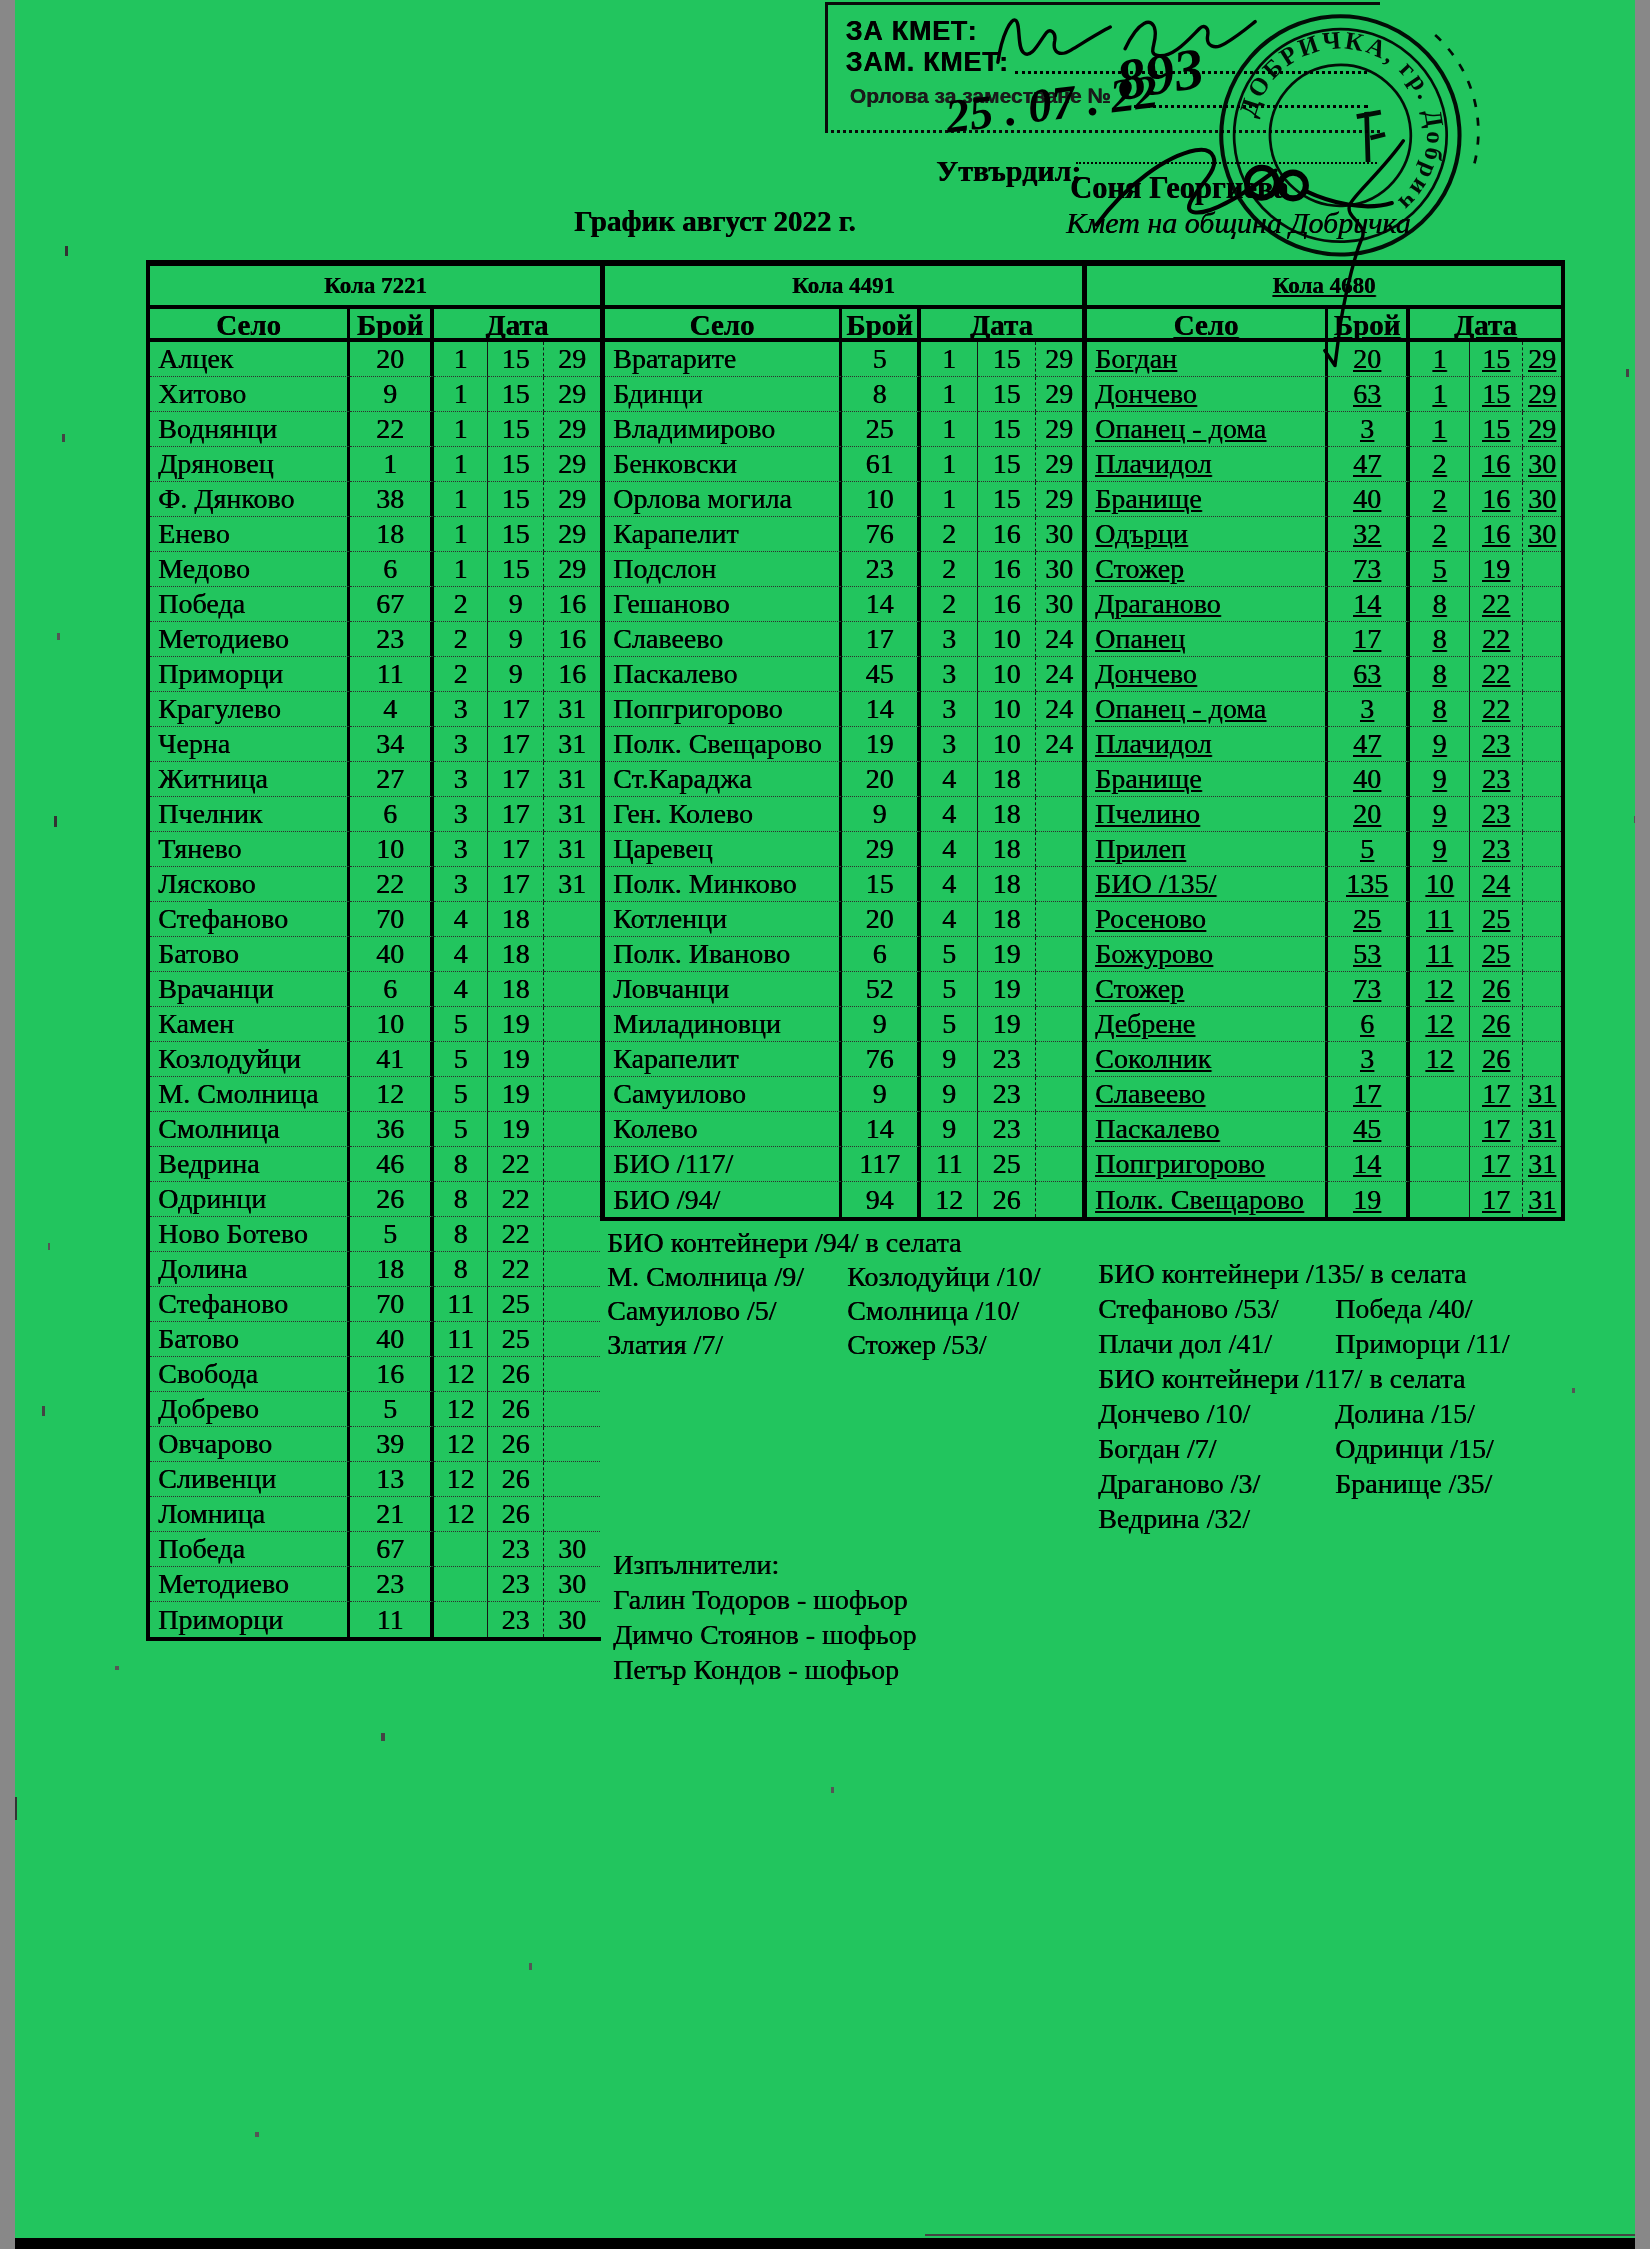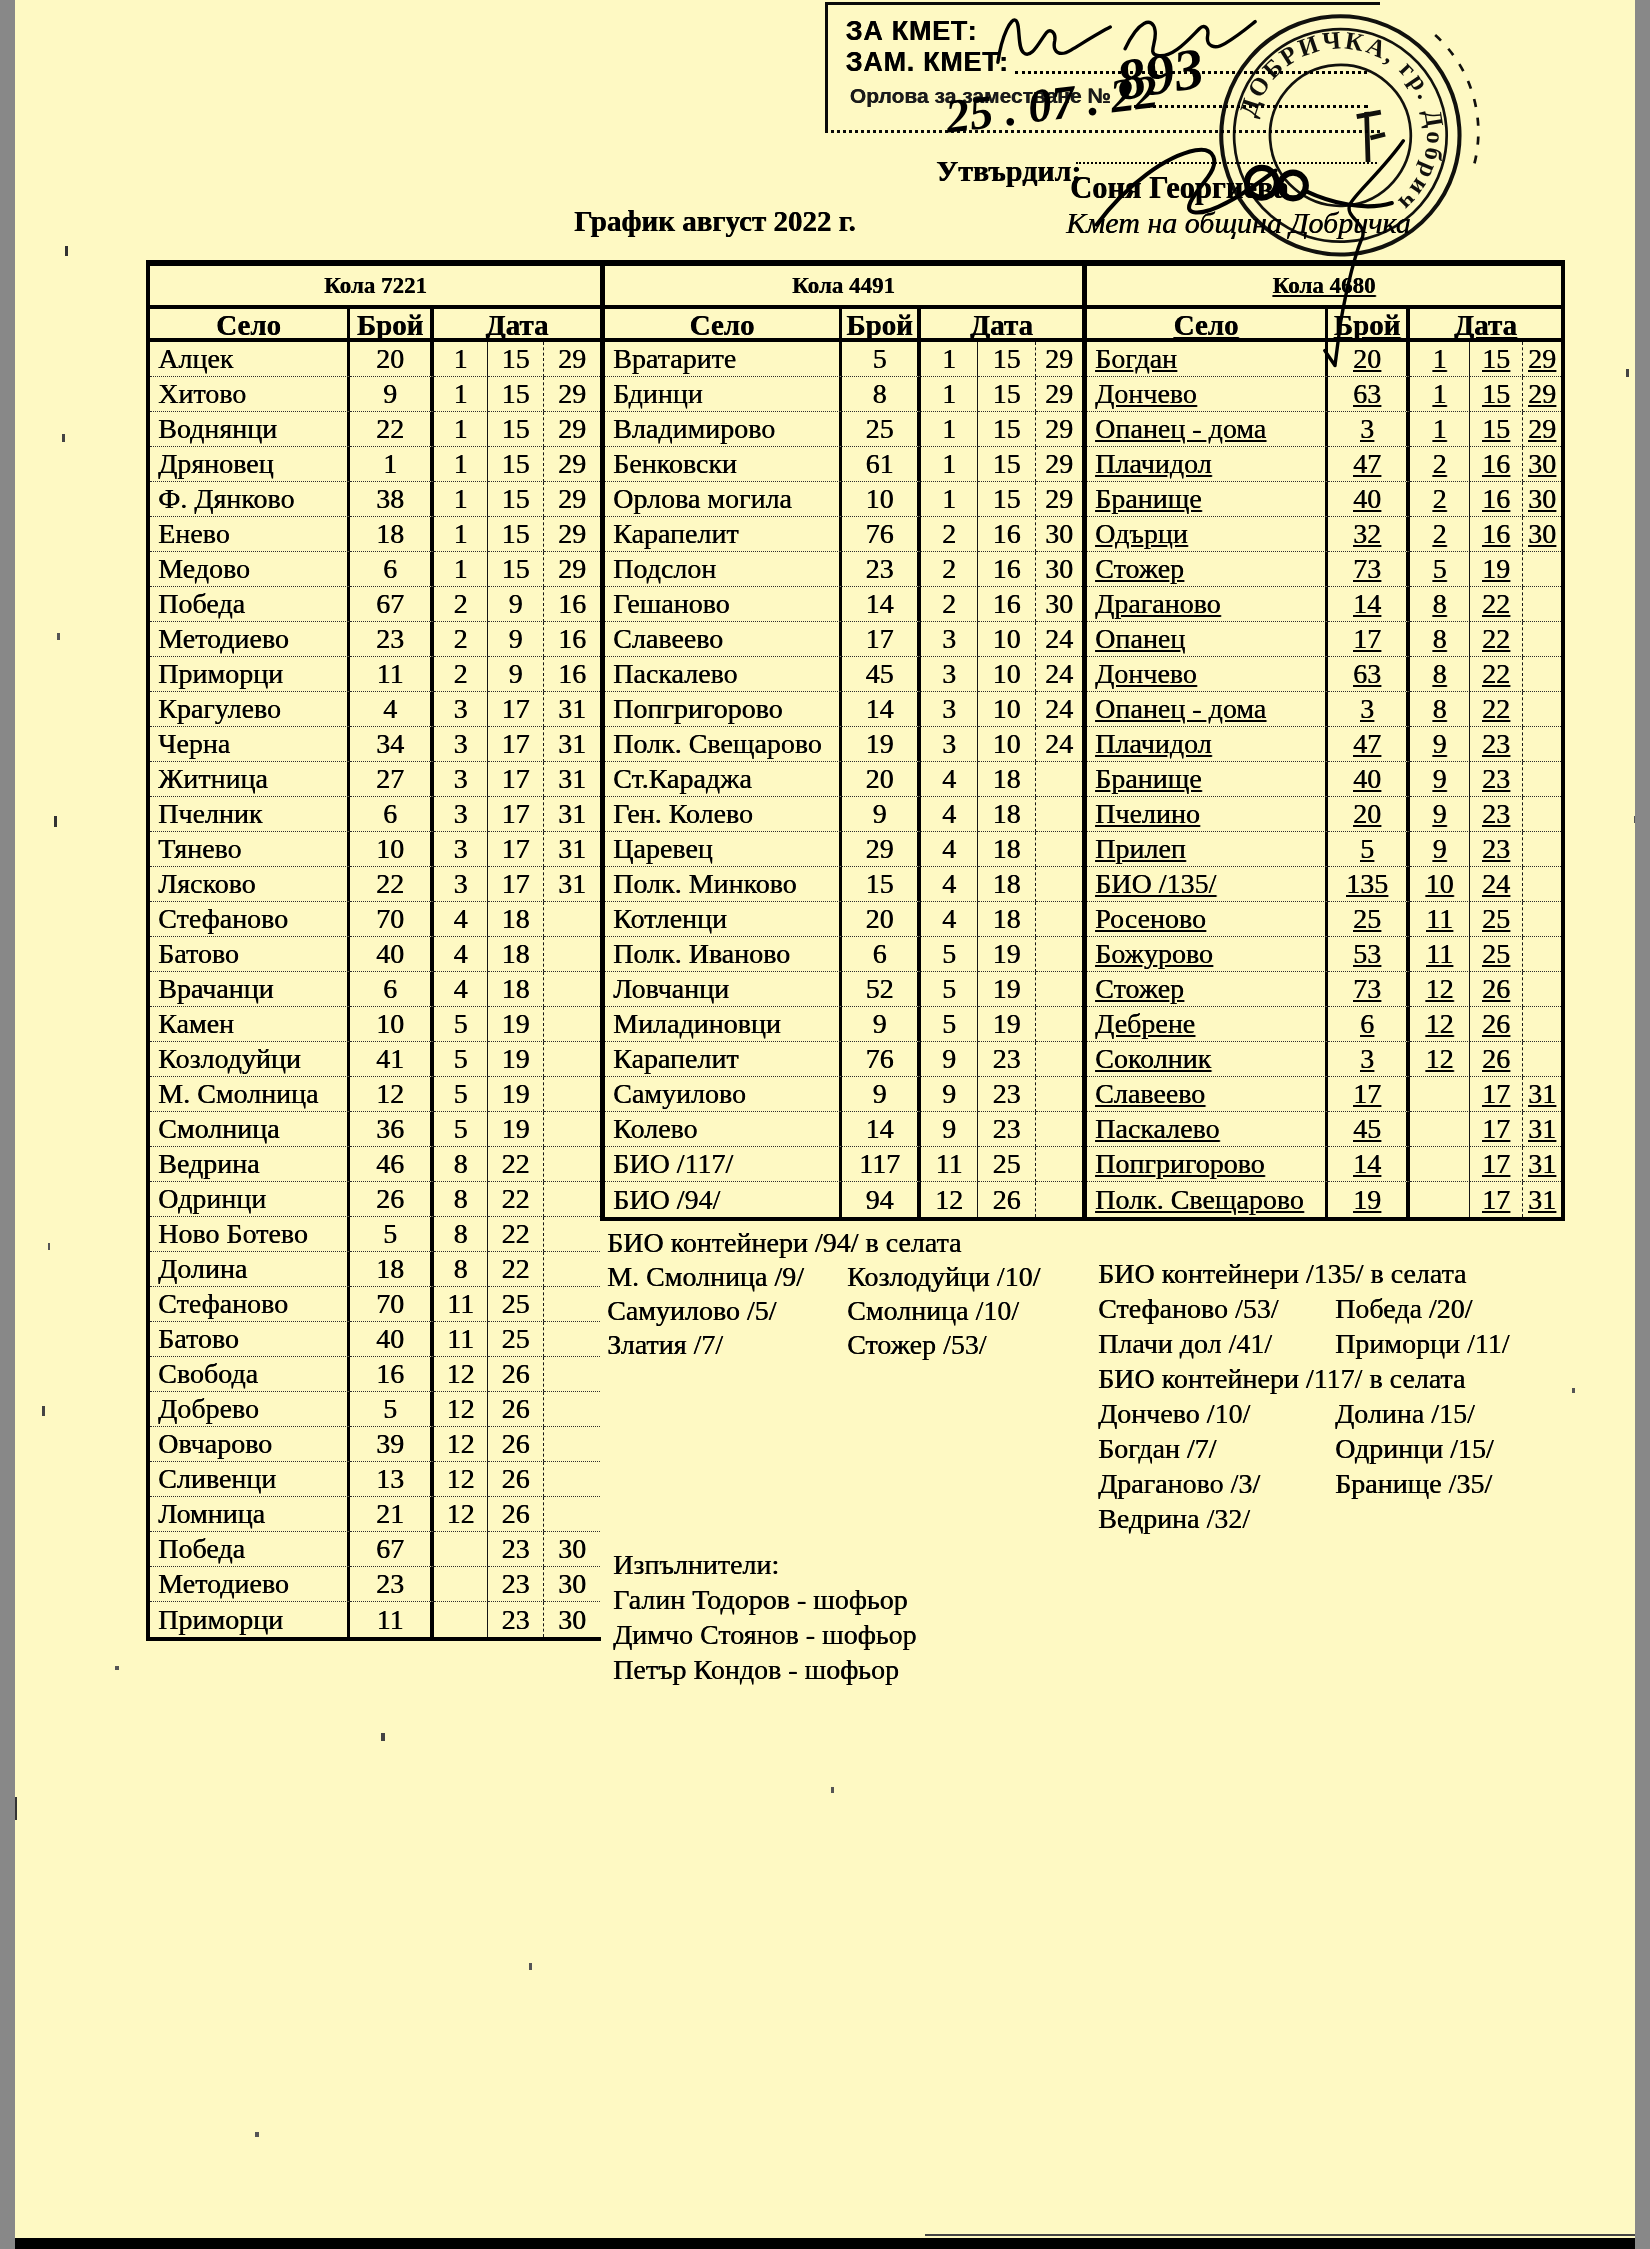--- a/index.html
+++ b/index.html
@@ -1,18 +1,18 @@
 <!DOCTYPE html>
 <html lang="bg" style="font-size:10.8px"><head>
 <meta charset="utf-8">
 <style>
   * { box-sizing: border-box; margin: 0; padding: 0; }
   html,body { background:#888; }
   .page{
-    position:relative; width:1620px; height:2250px; background:#fef9c3;
+    position:relative; width:1620px; height:2250px; background:#22c55e;
     font-family:"Liberation Serif","DejaVu Serif",serif; color:#000;
     overflow:hidden; margin:0 auto;
   }
   .ink{ text-shadow:0.4px 0 0 currentColor; }
 
   
   .approval-box{
     position:absolute; left:810px; top:2px; width:555px; height:131px;
     border-left:3.4px solid #0a0a0a; border-top:3.4px solid #0a0a0a;
     border-bottom:3.4px dotted #0a0a0a;
@@ -727,21 +727,21 @@
     </div>
 
   <div class="freetext ink" id="notes-mid">
       <div>БИО контейнери /94/ в селата</div>
       <div><span class="ncol1">М. Смолница /9/</span><span>Козлодуйци /10/</span></div>
       <div><span class="ncol1">Самуилово /5/</span><span>Смолница /10/</span></div>
       <div><span class="ncol1">Златия /7/</span><span>Стожер /53/</span></div>
     </div>
   <div class="freetext ink" id="notes-right">
       <div>БИО контейнери /135/ в селата</div>
-      <div><span class="ncol1">Стефаново /53/</span><span>Победа /20/</span></div>
+      <div><span class="ncol1">Стефаново /53/</span><span>Победа /40/</span></div>
       <div><span class="ncol1">Плачи дол /41/</span><span>Приморци /11/</span></div>
       <div>БИО контейнери /117/ в селата</div>
       <div><span class="ncol1">Дончево /10/</span><span>Долина /15/</span></div>
       <div><span class="ncol1">Богдан /7/</span><span>Одринци /15/</span></div>
       <div><span class="ncol1">Драганово /3/</span><span>Бранище /35/</span></div>
       <div><span class="ncol1">Ведрина /32/</span></div>
     </div>
   <div class="freetext ink" id="executors">
       <div>Изпълнители:</div>
       <div>Галин Тодоров - шофьор</div>

